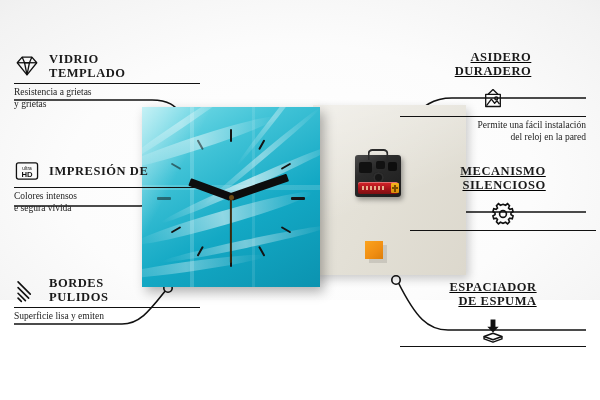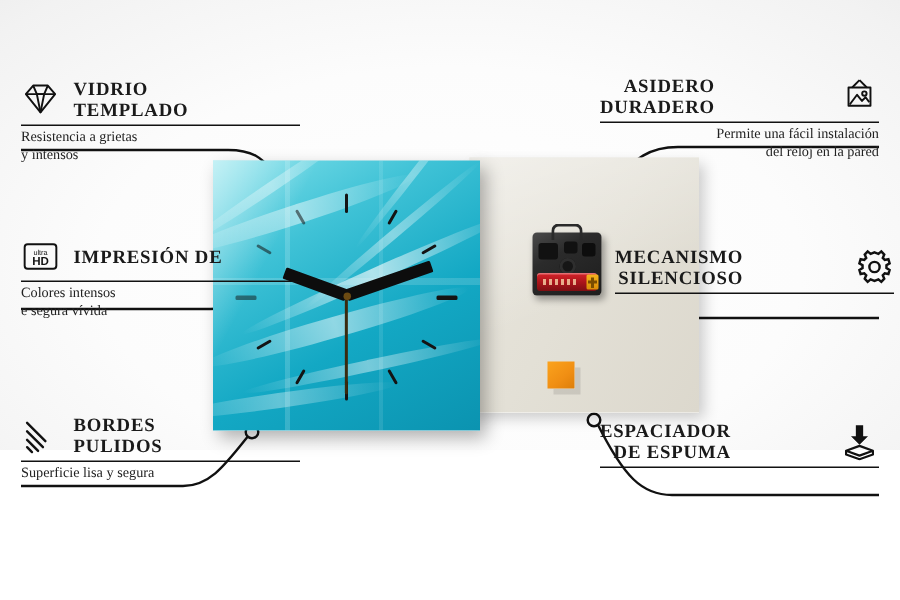--- a/index.html
+++ b/index.html
@@ -9,21 +9,21 @@
     background:#ffffff;
   }
   #stage{
     position:relative;width:600px;height:300px;
     background:
       radial-gradient(ellipse 520px 300px at 300px 180px,#ffffff 0%,#fcfcfc 45%,#f2f2f2 78%,#e8e8e8 100%);
   }
   
   .feature{position:absolute;}
   .fhead{display:flex;align-items:center;gap:9px;}
-  .feature.right .fhead{flex-direction:row;justify-content:space-between;}
+  .feature.right .fhead{flex-direction:column;justify-content:center;text-decoration:underline;}
   .ftitle{
     font-family:"Liberation Serif", serif;
     font-weight:bold;font-size:12.5px;line-height:14px;
     letter-spacing:.55px;color:#1a1a1a;text-transform:uppercase;
     white-space:nowrap;
   }
   .feature.right .ftitle{text-align:right;}
   .rule{height:1.4px;background:#111;margin-top:3px;}
   .fdesc{
     font-family:"Liberation Serif", serif;
@@ -237,21 +237,21 @@
               <path d="M13 12 H19"></path>
         </g>
           </svg>
       </span>
       <span class="ftitle">
         <span>VIDRIO</span><br><span>TEMPLADO</span>
       </span>
     </div>
     <div class="rule"></div>
     <div class="fdesc">
-      <span>Resistencia a grietas</span><br><span>y intensos</span>
+      <span>Resistencia a grietas</span><br><span>y grietas</span>
     </div>
   </div>
 
   <div class="feature left" id="f-print">
     <div class="fhead">
       <span class="ficon">
         <svg viewBox="0 0 32 32">
           <rect x="3" y="6" width="26" height="20" rx="2.5" fill="none" stroke="#111" stroke-width="1.6"></rect>
           <text x="16" y="14.5" text-anchor="middle" font-family="Liberation Sans, sans-serif" font-size="6" fill="#111">ultra</text>
           <text x="16" y="23" text-anchor="middle" font-family="Liberation Sans, sans-serif" font-size="9.5" font-weight="bold" fill="#111">HD</text>
@@ -278,21 +278,21 @@
               <path d="M5 26 L9 30"></path>
         </g>
           </svg>
       </span>
       <span class="ftitle">
         <span>BORDES</span><br><span>PULIDOS</span>
       </span>
     </div>
     <div class="rule"></div>
     <div class="fdesc">
-      <span>Superficie lisa y segura</span>
+      <span>Superficie lisa y emiten</span>
     </div>
   </div>
 
   <div class="feature right" id="f-hanger">
     <div class="fhead">
       <span class="ftitle">
         <span>ASIDERO</span><br><span>DURADERO</span>
       </span>
       <span class="ficon">
         <svg viewBox="0 0 32 32">

